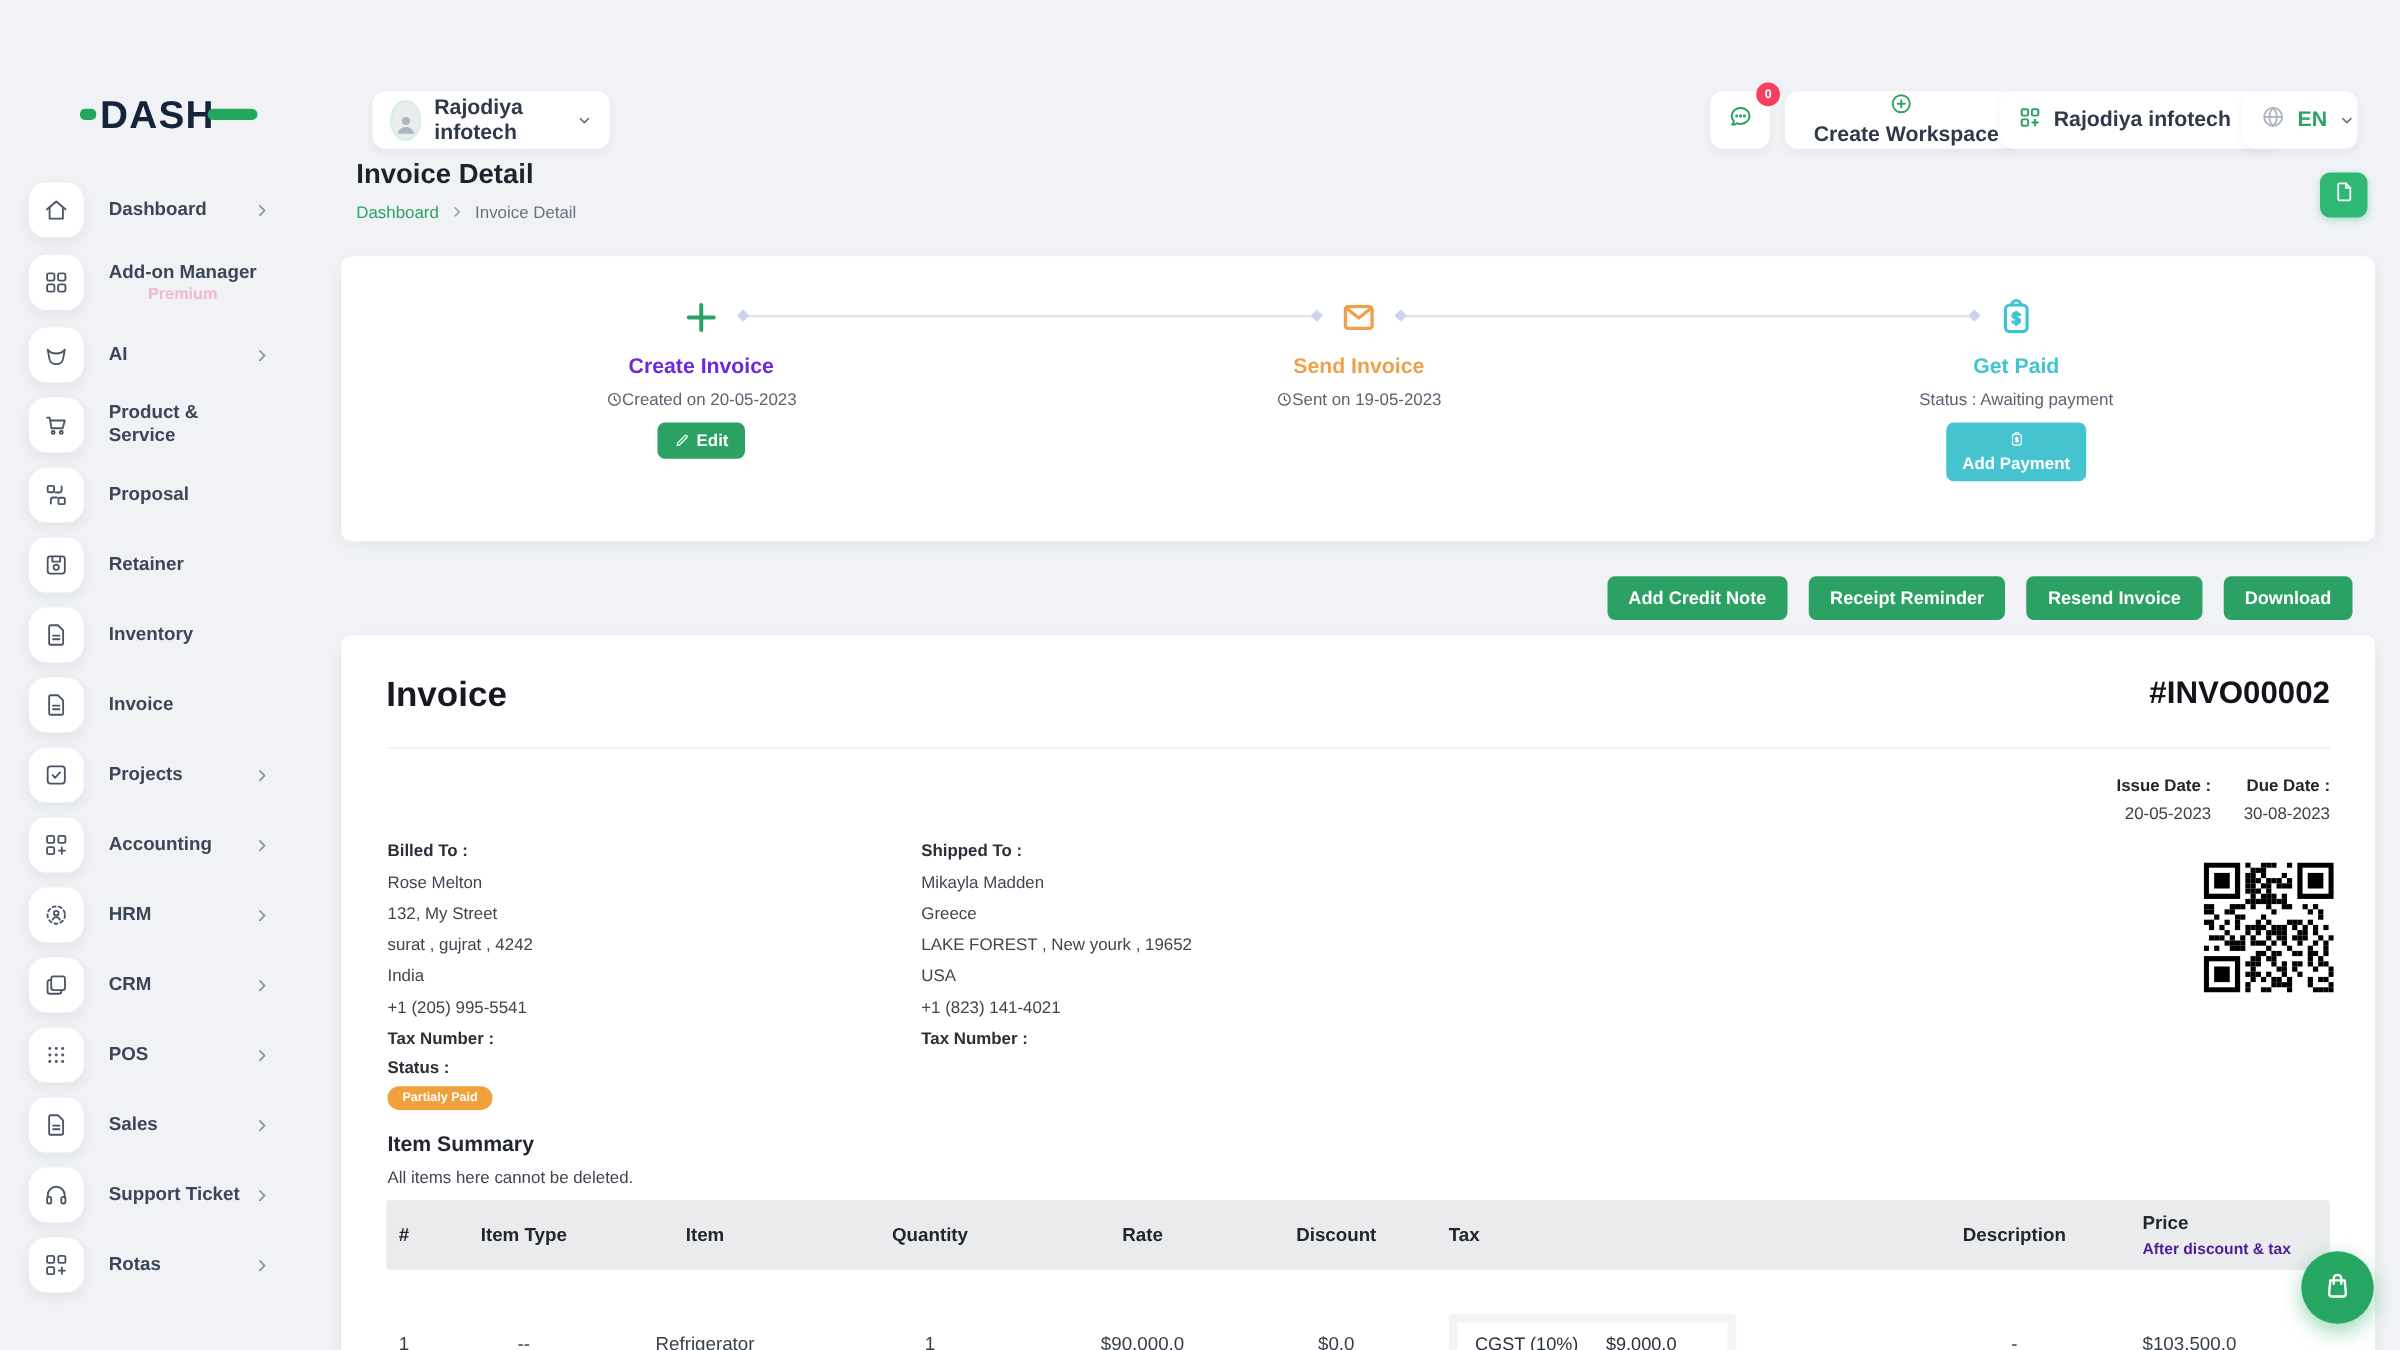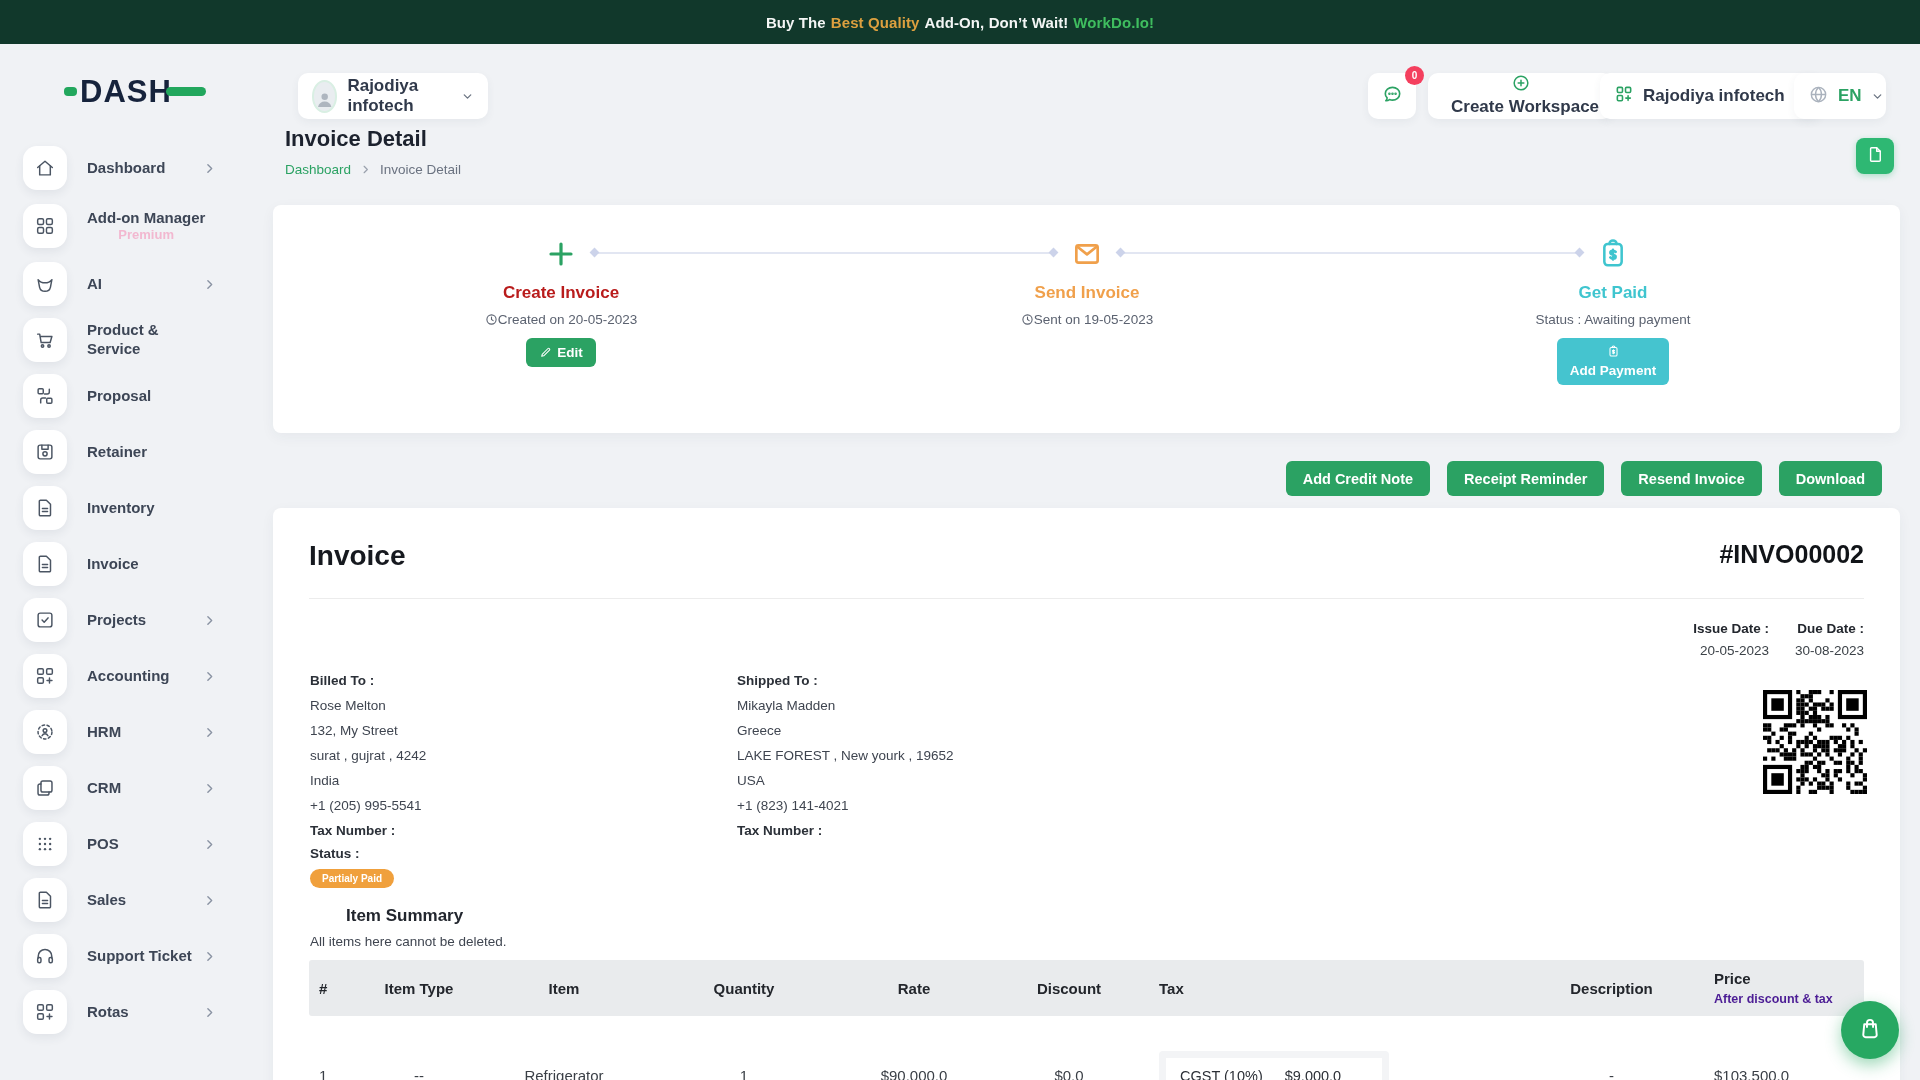--- a/index.html
+++ b/index.html
@@ -60,21 +60,21 @@
   .card { position:absolute; background:#fff; border-radius:8px; box-shadow:0 4px 14px rgba(40,55,80,.05); }
   .stepper-card { left:273px; top:205px; width:1627px; height:228px; }
   .invoice-card { left:273px; top:508px; width:1627px; height:620px; padding:32px 36px; }
 
   
   .step { position:absolute; top:30px; width:320px; text-align:center; }
   .step .s-icon { height:38px; display:flex; align-items:center; justify-content:center; }
   .step .s-title { margin-top:10px; font-size:17px; font-weight:700; }
   .step .s-sub { margin-top:9px; font-size:13.5px; color:#5b6270; display:flex; align-items:center; justify-content:center; gap:0;}
   .step .s-sub svg { width:13px; height:13px; }
-  .t-green { color:#b91c1c; } .t-orange { color:#f0a04b; } .t-teal { color:#3fc5cf; }
+  .t-green { color:#6d28d9; } .t-orange { color:#f0a04b; } .t-teal { color:#3fc5cf; }
   .s-btn { margin-top:11px; display:inline-flex; align-items:center; gap:5px; border:none; border-radius:6px; color:#fff;
            font-size:13.5px; font-weight:600; padding:7px 13px; cursor:pointer; font-family:inherit;}
   .s-btn svg { width:13px; height:13px; }
   .btn-green { background:#2ba263; } .btn-teal { background:#45c4cf;flex-direction:column; }
   .conn { position:absolute; top:47px; height:2px; background:#e2e6f2; }
   .conn::before,.conn::after { content:""; position:absolute; top:-3px; width:7px; height:7px; background:#ccd3ea; transform:rotate(45deg); }
   .conn::before { left:-4px; } .conn::after { right:-4px; }
 
   
   .actions { position:absolute; top:461px; left:273px; width:1609px; display:flex; justify-content:flex-end; gap:17px; }
@@ -94,21 +94,21 @@
   .addr .line { margin-bottom:7.5px; line-height:1.3;}
   .addr .b { font-weight:700; color:#2b3038; }
   .addr-billed { left:37px; } .addr-shipped { left:464px; }
   .qr { position:absolute; right:33px; top:182px; width:104px; height:104px; }
 
   .status-block { position:absolute; left:37px; top:338px; }
   .status-lbl { font-size:13.5px; font-weight:700; color:#2b3038; }
   .status-badge { margin-top:8px; display:inline-block; background:#f0a03c; color:#fff; font-size:10px; font-weight:600;
                   padding:4px 12px; border-radius:20px; }
 
-  .isum-title { position:absolute; left:37px; top:398px; font-size:17px; font-weight:600; color:#22262e;margin-left:36px; }
+  .isum-title { position:absolute; left:37px; top:398px; font-size:17px; font-weight:600; color:#22262e; }
   .isum-note { position:absolute; left:37px; top:426px; font-size:13.5px; color:#3f4550; }
 
   .itable { position:absolute; left:36px; top:452px; width:1555px; }
   .thead { display:flex; background:#e9ebed; border-radius:3px; min-height:56px; align-items:center; }
   .thead .cell { font-size:15px; font-weight:700; color:#23262c; }
   .trow { display:flex; align-items:center; min-height:120px; border-bottom:1px solid #f0f0f0;}
   .trow .cell { font-size:15px; color:#3a3f46; }
   .cell { padding:8px 10px; }
   .c-num{width:50px;} .c-type{width:120px;text-align:center;} .c-item{width:170px;text-align:center;}
   .c-qty{width:190px;text-align:center;} .c-rate{width:150px;text-align:center;} .c-disc{width:160px;text-align:center;}
@@ -120,26 +120,20 @@
   
   .fab { position:absolute; left:1841px; top:1001px; width:58px; height:58px; border-radius:50%; background:#27a862;
          display:flex; align-items:center; justify-content:center; cursor:pointer; box-shadow:0 6px 16px rgba(39,168,98,.45); }
   .fab svg { width:26px; height:26px; }
 </style>
 </head>
 <body>
 
 <div id="stage">
 
-  <div class="banner">
-    <span>Buy The</span>
-    <span class="hl">Best Quality</span>
-    <span>Add-On, Don’t Wait!</span>
-    <span class="lnk">WorkDo.Io!</span>
-  </div>
 
   <div class="logo">
     <span class="dot"></span>
     <span class="word">DASH</span>
     <span class="bar"></span>
   </div>
 
   <nav class="sidebar" id="sidebar">
   <div class="nav-item">
     <span class="tile">

